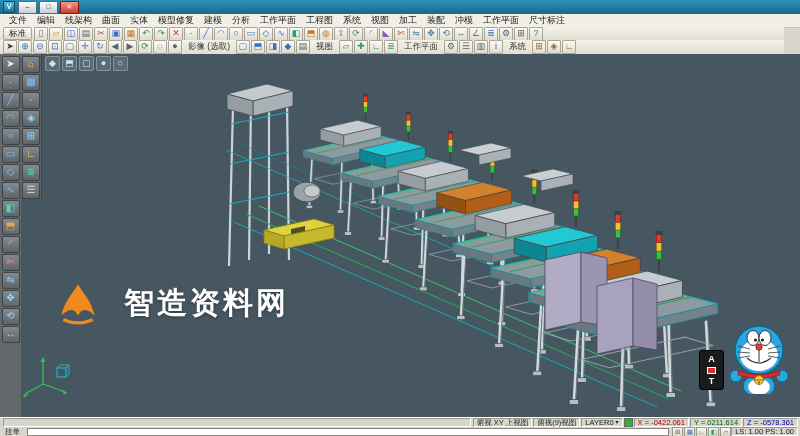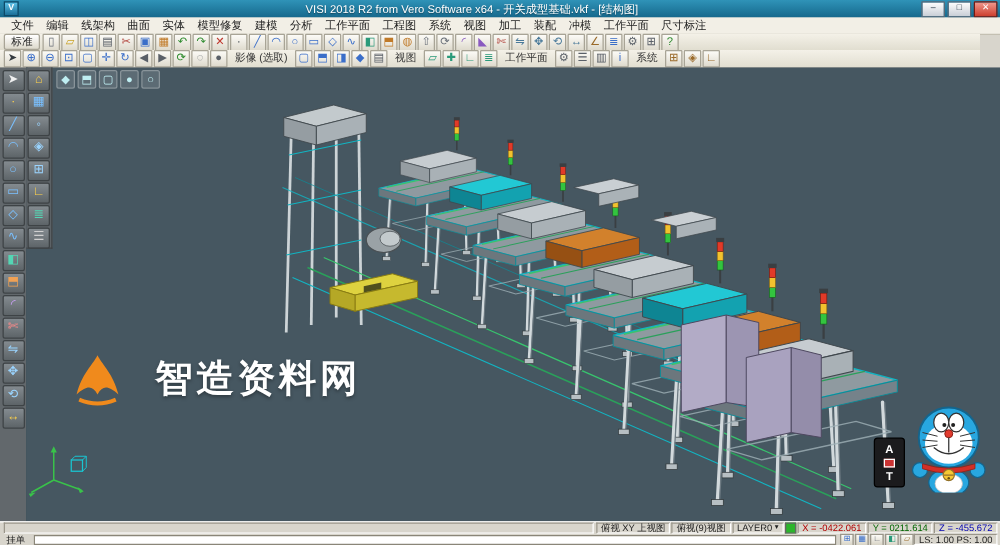--- a/index.html
+++ b/index.html
@@ -55,21 +55,20 @@
   .cmd-input{flex:1;height:6px;background:#fff;border:1px solid #8a8678;margin:0 3px;font-size:7px;padding:0 2px;}
   .cmdicon{width:9px;height:8px;flex:none;background:linear-gradient(#fcfbf7,#d8d4c6);border:1px solid #9a968a;font-size:6.5px;line-height:7px;text-align:center;overflow:hidden;}
 </style>
 </head>
 <body>
 
 <div class="app">
 
   <div class="titlebar">
     <div class="app-icon">V</div>
-    <div class="title-text">VISI 2018 R2 from Vero Software x64 - 开关成型基础.vkf - [结构图]</div>
     <div class="wbtn">–</div>
     <div class="wbtn">□</div>
     <div class="wbtn close">✕</div>
   </div>
 
   <div class="menubar">
       <span class="menu-item">文件</span>
       <span class="menu-item">编辑</span>
       <span class="menu-item">线架构</span>
       <span class="menu-item">曲面</span>
@@ -375,21 +374,21 @@
     <div class="s-fill"></div>
     <div class="scell">俯视 XY 上视图</div>
     <div class="scell">俯视(9)视图</div>
     <div class="scell">
       <span>LAYER0</span>
       <span class="ddarrow">▾</span>
     </div>
     <div class="snap-ind" style="background: rgb(43, 181, 43);"></div>
     <div class="scell" style="color: rgb(176, 0, 0);">X = -0422.061</div>
     <div class="scell" style="color: rgb(0, 100, 0);">Y = 0211.614</div>
-    <div class="scell" style="color: rgb(0, 0, 176);">Z = -455.672</div>
+    <div class="scell" style="color: rgb(0, 0, 176);">Z = -0578.361</div>
   </div>
 
   <div class="commandbar">
     <span class="cmd-label">挂单</span>
     <input class="cmd-input" value="" style="">
     <span class="icon-strip">
         <span class="cmdicon" style="color: rgb(58, 110, 201);">⊞</span>
         <span class="cmdicon" style="color: rgb(58, 110, 201);">▦</span>
         <span class="cmdicon" style="color: rgb(90, 96, 104);">∟</span>
         <span class="cmdicon" style="color: rgb(42, 154, 122);">◧</span>

